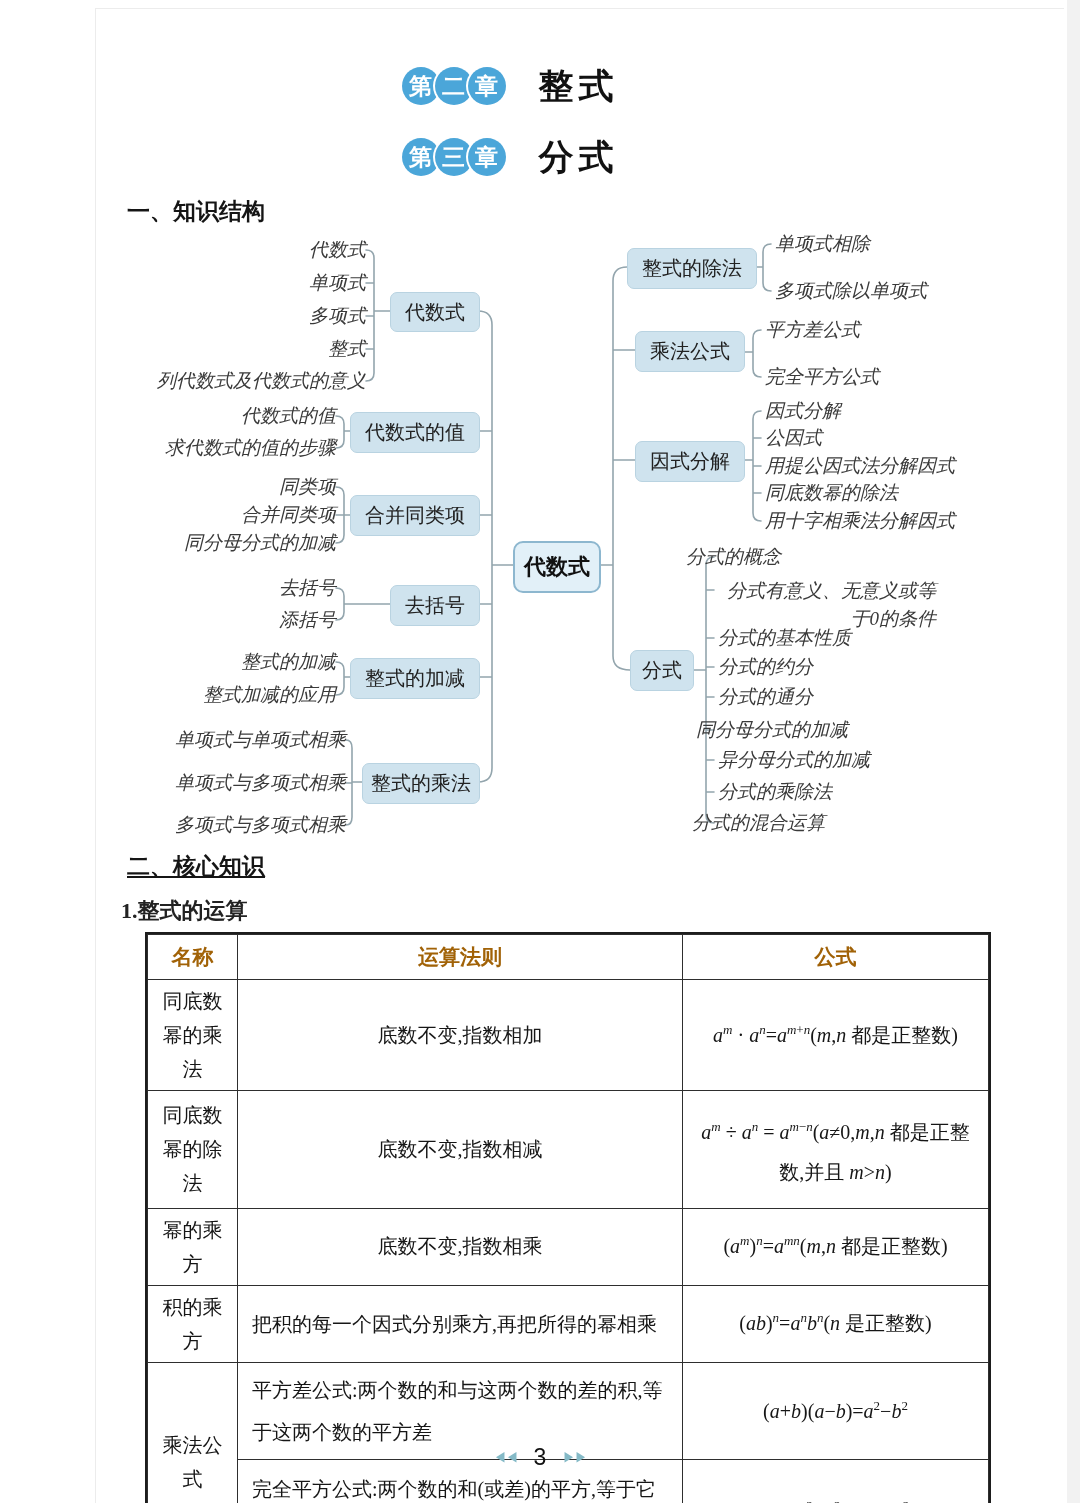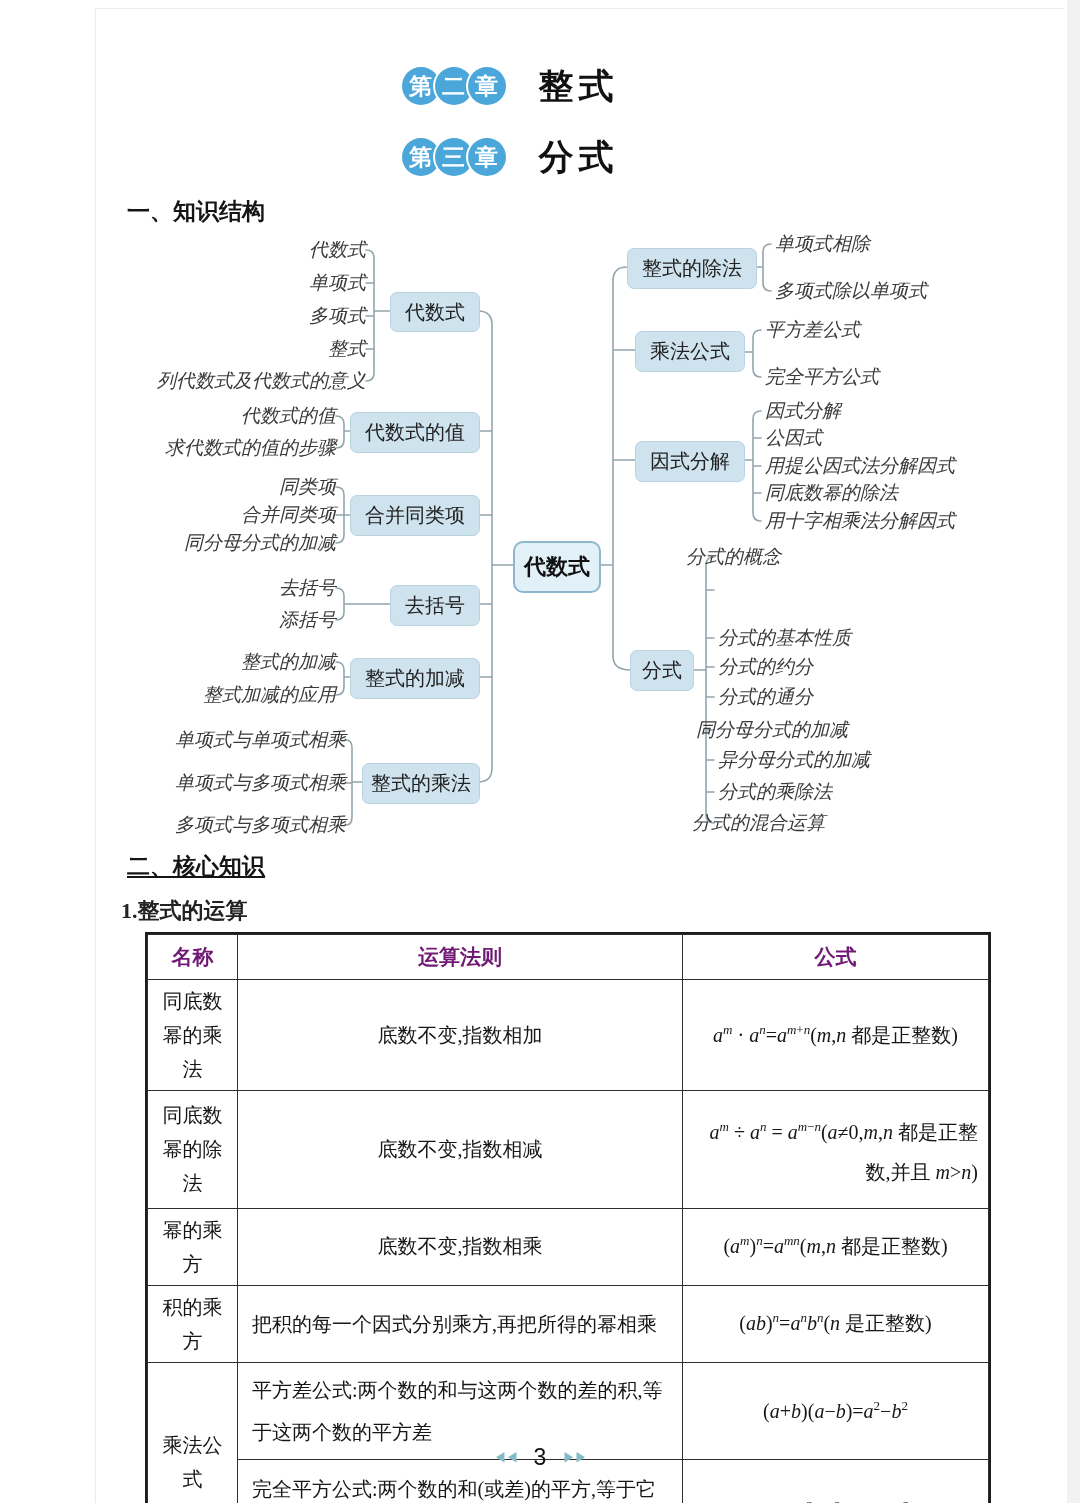--- a/index.html
+++ b/index.html
@@ -31,27 +31,27 @@
   .mnode{position:absolute;background:#cfe3ee;border:1px solid #b9d3e1;border-radius:7px;
     display:flex;align-items:center;justify-content:center;font-size:20px;color:#222;
     font-family:"Liberation Sans",sans-serif;}
   .mroot{position:absolute;background:#e2f0f8;border:2px solid #8db7cf;border-radius:10px;
     display:flex;align-items:center;justify-content:center;font-size:22px;font-weight:bold;color:#111;}
 
   
   .table-wrap{position:absolute;left:145px;top:932px;border:2px solid #1d1d1d;}
   table.ktable{border-collapse:collapse;table-layout:fixed;width:841px;font-family:"Liberation Serif",serif;}
   .ktable th,.ktable td{border:1px solid #2e2e2e;background:#fff;}
-  .ktable th{font-family:"Liberation Sans",sans-serif;font-size:21px;font-weight:bold;height:42px;color:#701a75;}
+  .ktable th{font-family:"Liberation Sans",sans-serif;font-size:21px;font-weight:bold;height:42px;color:#a16207;}
   .ktable td{font-size:20px;color:#161616;vertical-align:middle;}
   td.cname{text-align:center;padding:4px 6px;line-height:34px;}
   td.crule{text-align:center;padding:4px 10px;}
   td.crule.long{text-align:left;line-height:42px;padding:6px 14px;}
   td.cformula{text-align:center;padding:4px 8px;}
-  td.cformula.left{text-align:right;line-height:40px;padding:16px 10px;}
+  td.cformula.left{text-align:center;line-height:40px;padding:16px 10px;}
   .ktable sup{font-size:13px;font-family:"Liberation Serif",serif;}
   .ktable i{font-family:"Liberation Serif",serif;}
 
   
   .footer{position:absolute;left:0;right:0;top:1444px;display:flex;align-items:center;justify-content:center;gap:16px;}
   .pg-arrows{font-size:13px;color:#85bac7;letter-spacing:-1px;}
   .pg-num{font-size:23px;color:#111;font-family:"Liberation Sans",sans-serif;}
 </style>
 </head>
 <body>
@@ -123,20 +123,21 @@
     <div class="leaf r" style="left:775px;top:7px;">单项式相除</div>
     <div class="leaf r" style="left:775px;top:54px;">多项式除以单项式</div>
     <div class="leaf r" style="left:765px;top:93px;">平方差公式</div>
     <div class="leaf r" style="left:765px;top:140px;">完全平方公式</div>
     <div class="leaf r" style="left:765px;top:174px;">因式分解</div>
     <div class="leaf r" style="left:765px;top:201px;">公因式</div>
     <div class="leaf r" style="left:765px;top:229px;">用提公因式法分解因式</div>
     <div class="leaf r" style="left:765px;top:256px;">同底数幂的除法</div>
     <div class="leaf r" style="left:765px;top:284px;">用十字相乘法分解因式</div>
     <div class="leaf r" style="left:686px;top:320px;">分式的概念</div>
+    <div class="leaf r wrap" style="left:718px;top:352px;width:218px;">分式有意义、无意义或等于0的条件</div>
     <div class="leaf r" style="left:718px;top:401px;">分式的基本性质</div>
     <div class="leaf r" style="left:718px;top:430px;">分式的约分</div>
     <div class="leaf r" style="left:718px;top:460px;">分式的通分</div>
     <div class="leaf r" style="left:696px;top:493px;">同分母分式的加减</div>
     <div class="leaf r" style="left:718px;top:523px;">异分母分式的加减</div>
     <div class="leaf r" style="left:718px;top:555px;">分式的乘除法</div>
     <div class="leaf r" style="left:692px;top:586px;">分式的混合运算</div>
   </div>
 
   <div class="h-section" style="left:127px;top:851px;text-decoration:underline;">二、核心知识</div>

